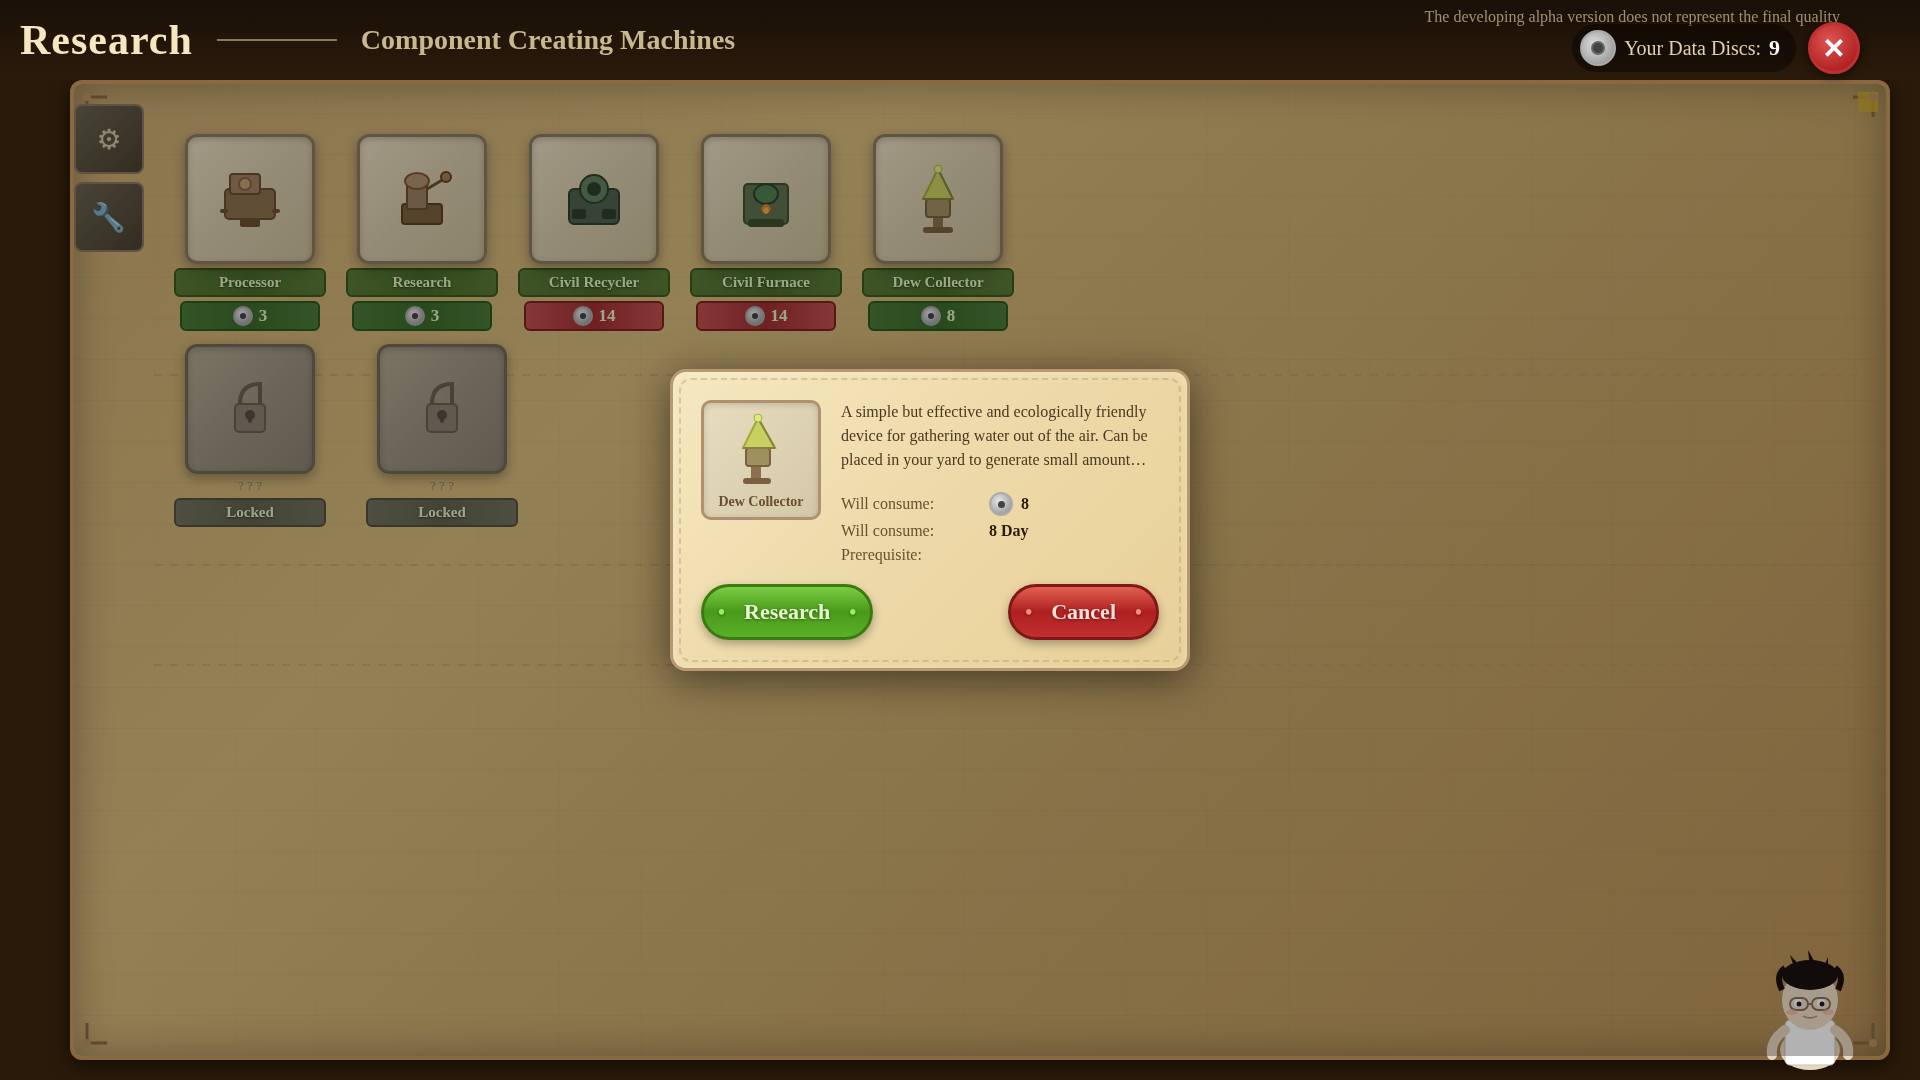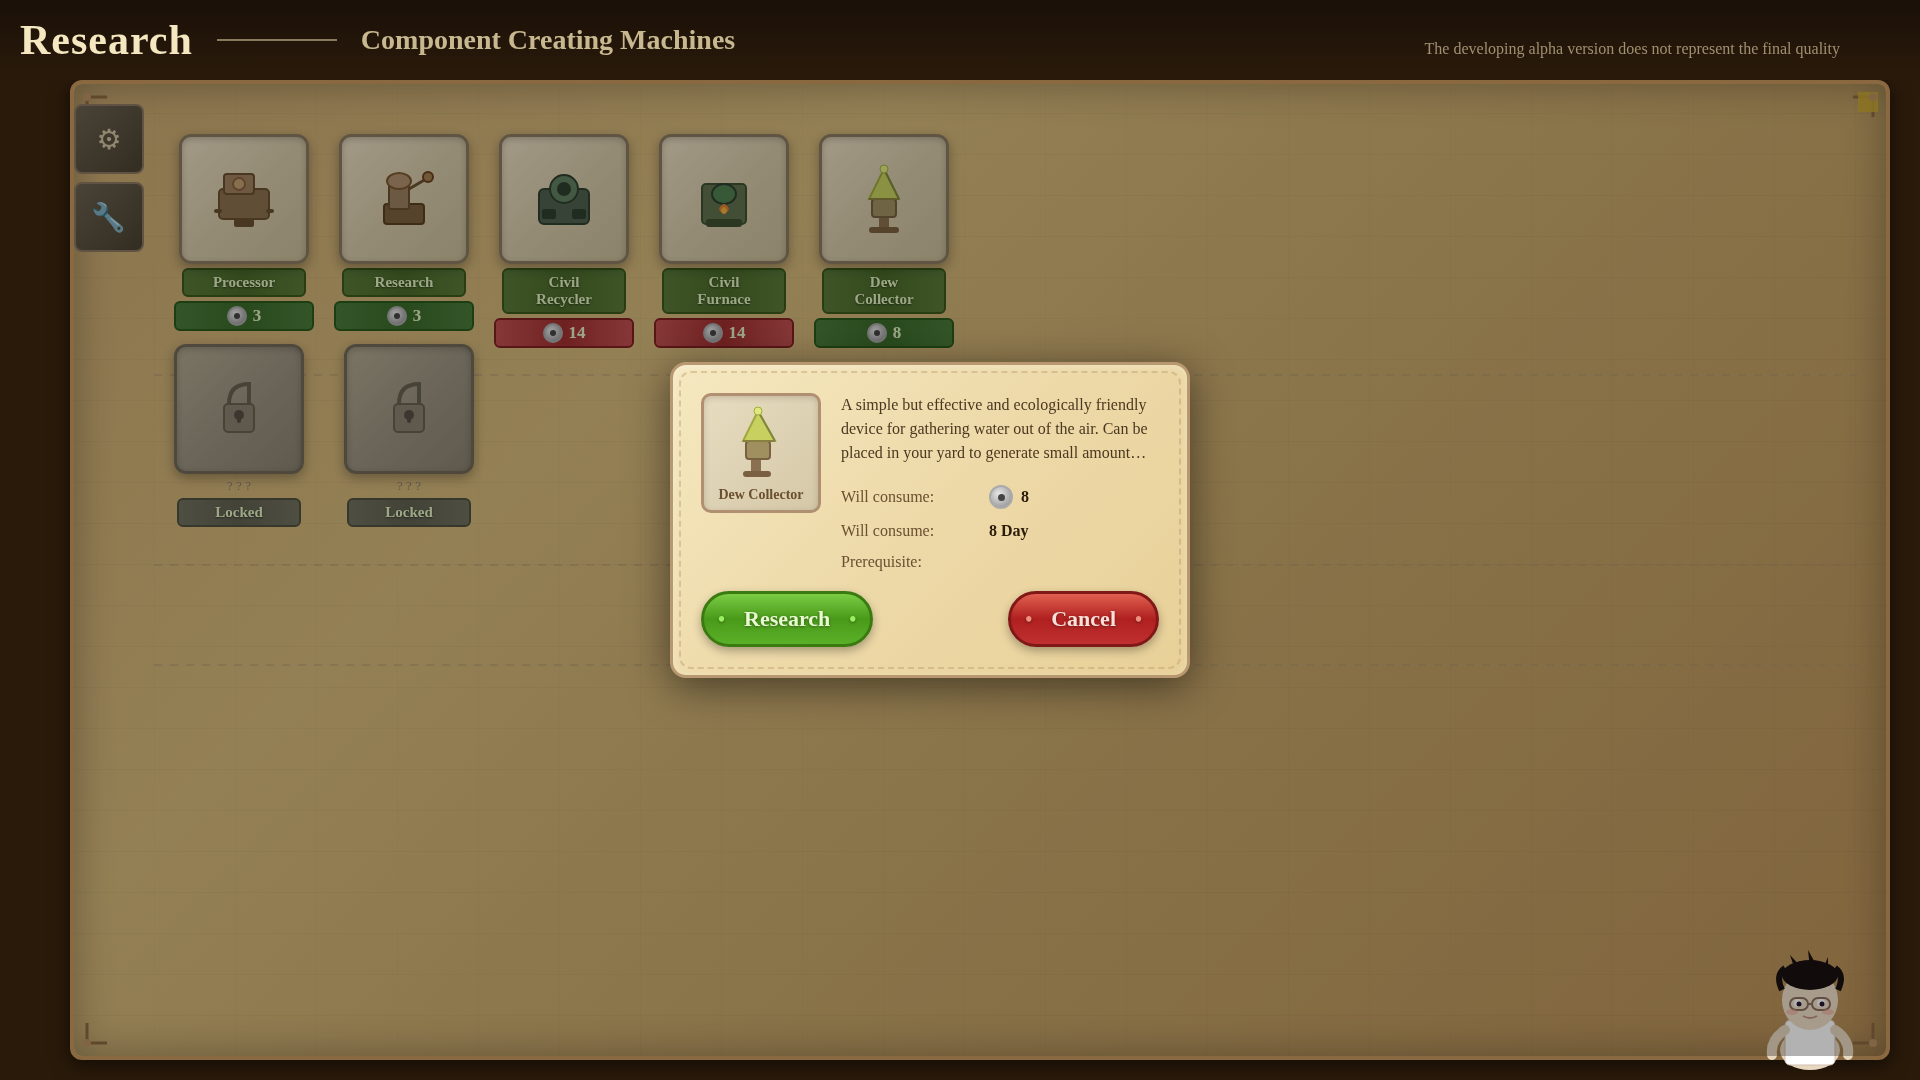--- a/index.html
+++ b/index.html
@@ -53,21 +53,20 @@
       display: flex;
       align-items: center;
       gap: 12px;
     }
     #alpha-notice {
       font-size: 16px;
       color: #a09070;
       position: absolute;
       top: 8px;
       right: 80px;
-      margin-top: 32px;
     }
     #data-discs {
       display: flex;
       align-items: center;
       background: rgba(0,0,0,0.4);
       border-radius: 24px;
       padding: 6px 16px 6px 8px;
       gap: 8px;
       margin-top: 16px;
     }
@@ -210,21 +209,21 @@
       position: relative;
       box-shadow: inset 0 2px 6px rgba(0,0,0,0.2), 0 4px 12px rgba(0,0,0,0.3);
     }
 
     .item-icon-box.locked {
       background: linear-gradient(135deg, #b0a890, #9a9280, #8a8270);
       border-color: #706858;
     }
 
     .item-label-bar {
-      width: 124px;
+      width: 152px;
       background: linear-gradient(90deg, #5a7a3a, #4a6a2a, #5a7a3a);
       border-radius: 6px;
       border: 2px solid #3a5a1a;
       padding: 4px 20px;
       text-align: center;
       font-size: 15px;
       color: #e0f0c0;
       font-weight: bold;
       text-shadow: 0 1px 2px rgba(0,0,0,0.5);
     }
@@ -339,21 +338,21 @@
       flex: 1;
       font-size: 16px;
       color: #4a3820;
       line-height: 1.5;
     }
 
     #modal-details {
       margin-top: 12px;
       display: flex;
       flex-direction: column;
-      gap: 13px;
+      gap: 6px;
     }
 
     .modal-detail-row {
       display: flex;
       align-items: center;
       gap: 8px;
       font-size: 16px;
       color: #4a3820;
     }
 
@@ -485,20 +484,28 @@
 </head>
 <body>
 
 <div id="top-bar">
   <div id="title-area">
     <span id="research-title">Research</span>
     <div id="title-separator"></div>
     <span id="subtitle">Component Creating Machines</span>
   </div>
   <span id="alpha-notice">The developing alpha version does not represent the final quality</span>
+  <div id="top-right">
+    <div id="data-discs">
+      <div id="disc-icon"></div>
+      <span id="disc-label">Your Data Discs:</span>
+      <span id="disc-count">9</span>
+    </div>
+    <div id="close-btn">✕</div>
+  </div>
 </div>
 
 <div id="main-content">
 
   <div class="corner corner-tl">
     <svg width="50" height="50" viewBox="0 0 50 50">
       <path d="M5,25 L5,5 L25,5" stroke="#8a6840" stroke-width="3" fill="none"></path>
       <circle cx="5" cy="5" r="4" fill="#b89060"></circle>
     </svg>
   </div>

